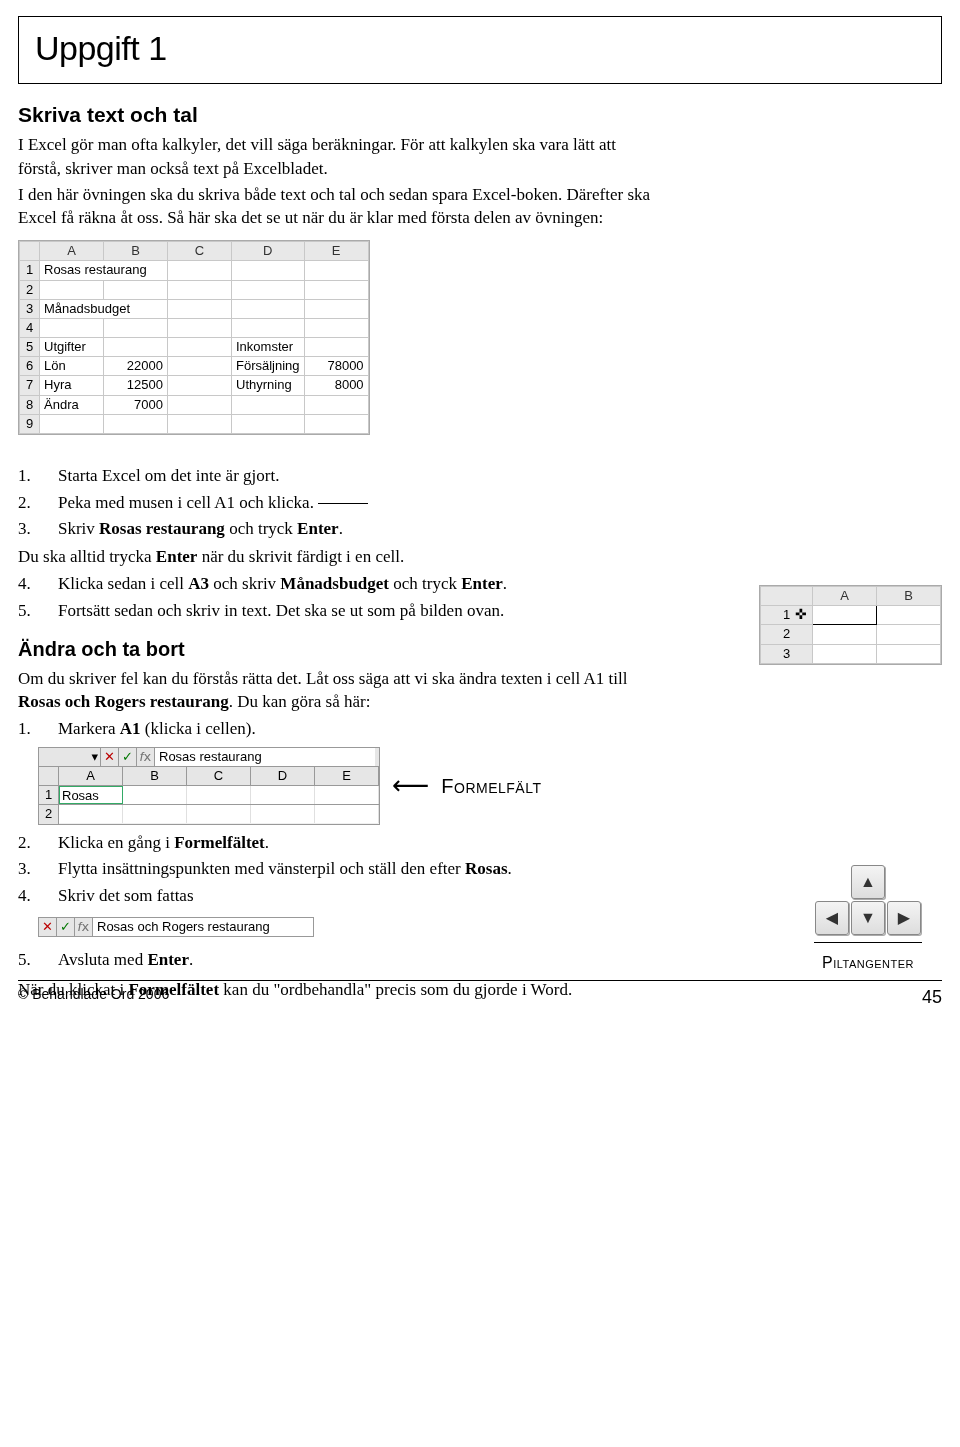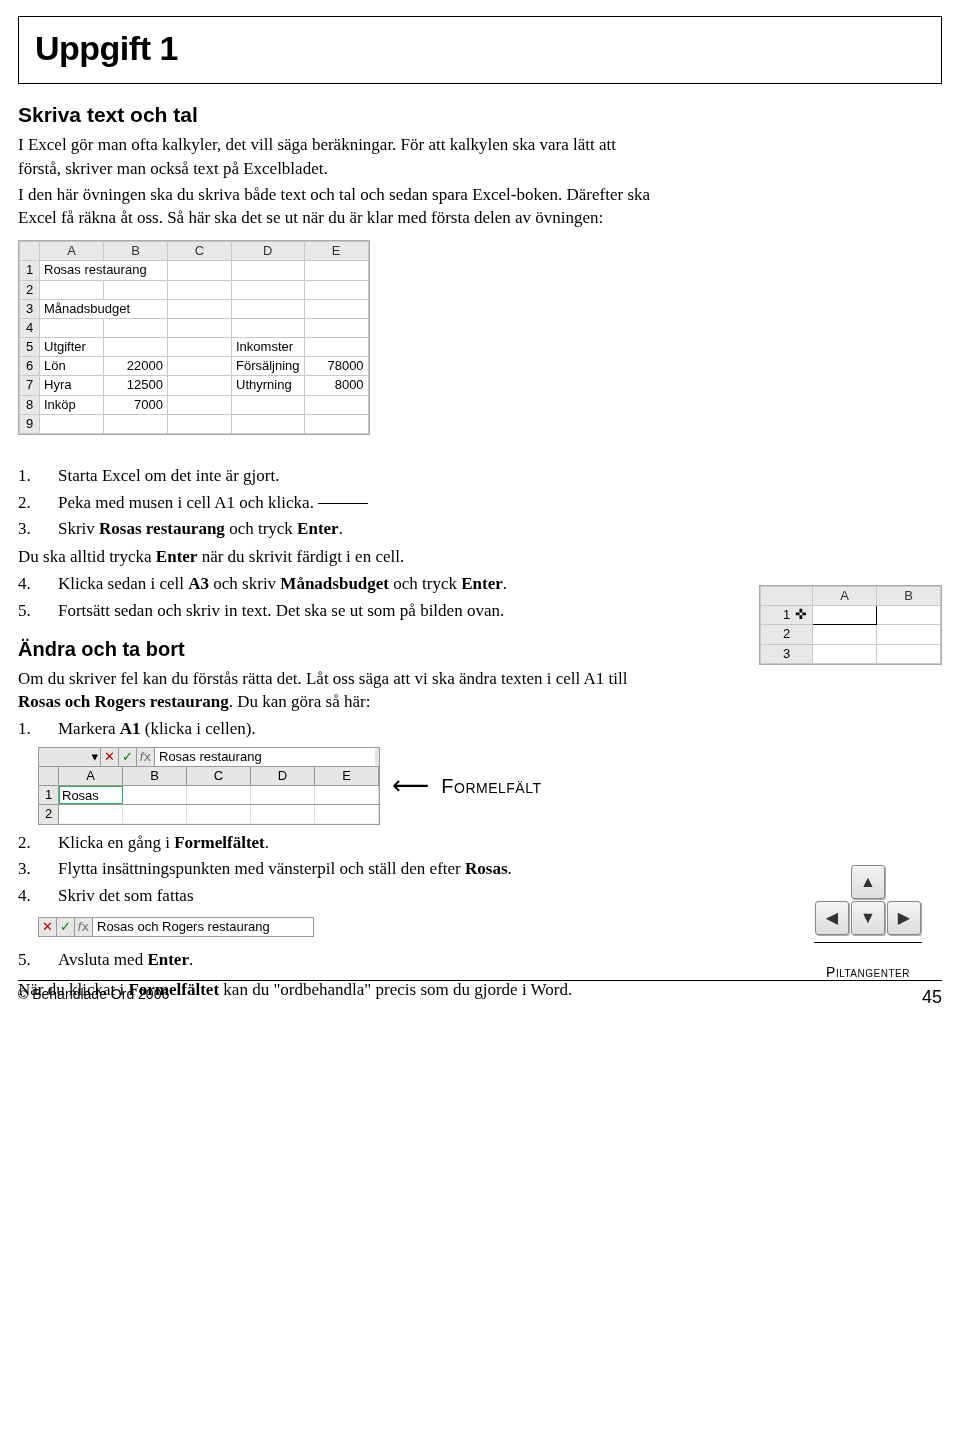--- a/index.html
+++ b/index.html
@@ -4,21 +4,21 @@
   <style>
     * { margin:0; padding:0; box-sizing:border-box; }
     body {
       font-family: Georgia,'Times New Roman',serif;
       font-size:17px; line-height:1.4; color:#000; background:#fff;
       width:960px; margin:0 auto; padding:16px 18px; position:relative;
     }
     .title-box {
       border:1.5px solid #000; padding:8px 16px 10px 16px; margin-bottom:16px;
     }
-    h1 { font-family: Arial,Helvetica,sans-serif; font-weight:bold; font-size:34px; letter-spacing:-0.5px; }
+    h1 { font-family: Arial,Helvetica,sans-serif; font-weight:normal; font-size:34px; letter-spacing:-0.5px; }
     h2 { font-family: Arial,Helvetica,sans-serif; font-size:21px; font-weight:bold; margin-bottom:4px; }
     h3 { font-family: Arial,Helvetica,sans-serif; font-size:20px; font-weight:bold; margin:12px 0 4px 0; }
     p { margin:2px 0; }
     .main { width:640px; }
     ol { list-style:none; padding-left:20px; }
     ol li { margin:3px 0; text-indent:-20px; padding-left:20px;}
     ol li .num { display:inline-block; width:20px; }
     strong.b { font-weight:bold; font-family:Georgia,serif;}
     .sc { font-variant:small-caps; font-family: Arial,Helvetica,sans-serif; font-size:20px; letter-spacing:0.5px;}
 
@@ -51,21 +51,21 @@
     .arrow { font-size:26px; }
 
     .fbar2 { display:inline-flex; align-items:center; border:1px solid #999; font-family:Arial,sans-serif; font-size:13px; margin:6px 0 8px 20px; background:#e6e6e6;}
     .fbar2 .bx{height:18px; line-height:18px;}
     .fbar2 .ftxt{background:#fff;}
 
     
     .keys { position:absolute; right:38px; top:864px; text-align:center;}
     .key { width:34px; height:34px; border:1px solid #888; background:linear-gradient(#f4f4f4,#ddd); display:inline-flex; align-items:center; justify-content:center; font-size:16px; color:#333; margin:1px; border-radius:3px; box-shadow:1px 1px 0 #aaa;}
     .keys .krow { display:flex; justify-content:center;}
-    .keys-label { font-family:Arial; font-size:14px; margin-top:20px; font-variant:small-caps;}
+    .keys-label { font-family:Arial; font-size:16px; margin-top:9px; font-variant:small-caps;}
 
     
     .sidebox { position:absolute; right:18px; top:1035px; width:240px; background:#e6e6e6; padding:10px 12px 14px 12px; font-family:Arial,sans-serif; font-size:16px; line-height:1.35;}
     .sidebox h4 { font-size:18px; font-weight:bold; margin-bottom:4px; }
     .sidebox ol { padding-left:16px; margin-top:4px;}
     .sidebox ol li{ text-indent:-16px; padding-left:16px; margin:3px 0;}
 
     .footer { position:absolute; bottom:10px; left:18px; right:18px; border-top:1px solid #000; padding-top:4px; font-family:Arial,sans-serif; font-size:14px; display:flex; justify-content:space-between;}
     .footer .pn { font-size:18px; }
 
@@ -144,21 +144,21 @@
       <tr>
             <td class="rh">7</td>
             <td>Hyra</td>
             <td class="num">12500</td>
             <td></td>
             <td>Uthyrning</td>
             <td class="num">8000</td>
           </tr>
       <tr>
             <td class="rh">8</td>
-            <td>Inköp</td>
+            <td>Ändra</td>
             <td class="num">7000</td>
             <td></td>
             <td></td>
             <td></td>
           </tr>
       <tr>
             <td class="rh">9</td>
             <td></td>
             <td></td>
             <td></td>

